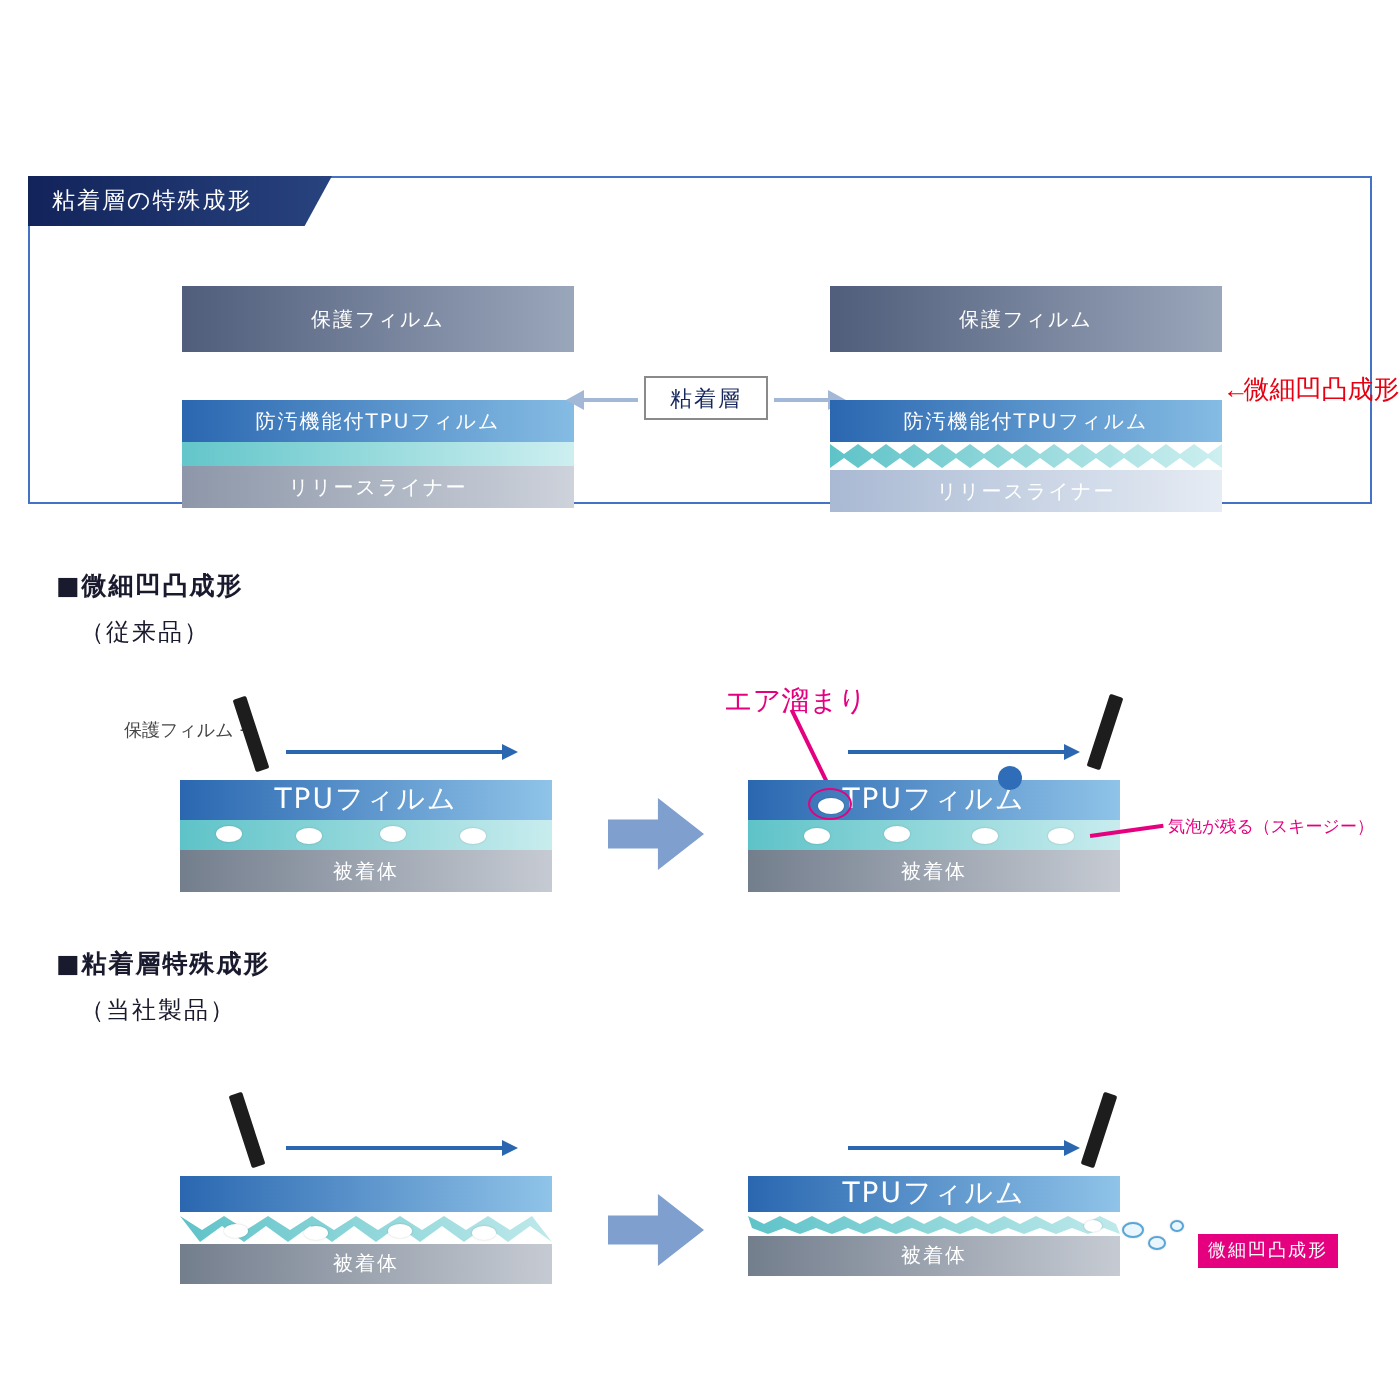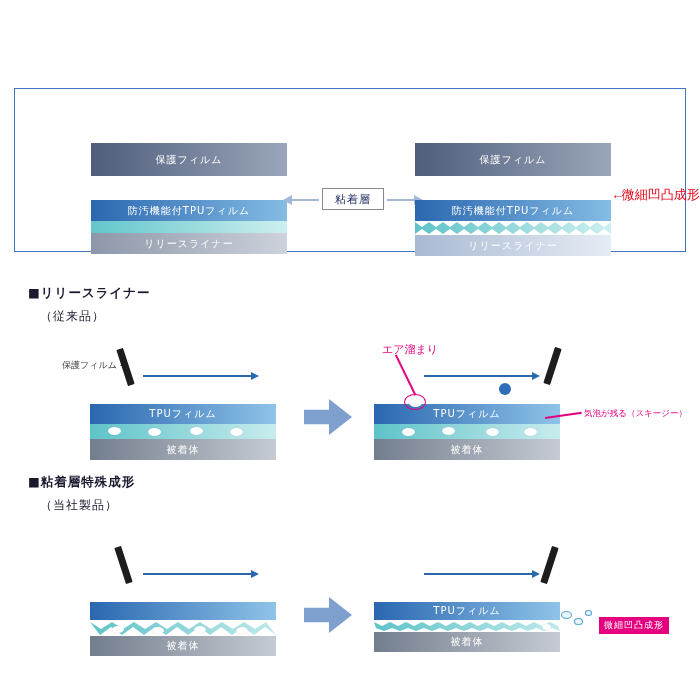--- a/index.html
+++ b/index.html
@@ -34,21 +34,21 @@
   .g-arrow.dir-left::before{content:"";position:absolute;left:-9px;top:-4px;border-right:9px solid #a3b8d6;border-top:5px solid transparent;border-bottom:5px solid transparent;}
   .g-arrow.dir-right::after{content:"";position:absolute;right:-9px;top:-4px;border-left:9px solid #a3b8d6;border-top:5px solid transparent;border-bottom:5px solid transparent;}
   .micro-note{position:absolute;color:#e60012;font-size:13px;letter-spacing:0;white-space:nowrap;font-family:Liberation Mono, monospace;}
 
   
   .sec-heading{position:absolute;font-size:12.5px;color:#1a1a2e;font-weight:700;letter-spacing:1px;}
   .sec-sub{position:absolute;font-size:12px;color:#1a1a2e;letter-spacing:1px;}
 
   
   .block{position:absolute;width:186px;}
-  .b-tpu{height:20px;background:linear-gradient(90deg,#2a67b0,#8fc3e8);color:#fff;font-size:10px;letter-spacing:1px;display:flex;align-items:center;justify-content:center;margin-top:14px;}
+  .b-tpu{height:20px;background:linear-gradient(90deg,#2a67b0,#8fc3e8);color:#fff;font-size:14px;letter-spacing:1px;display:flex;align-items:center;justify-content:center;}
   .b-tpu.thin{height:18px;}
   .b-adh{position:relative;height:15px;background:linear-gradient(90deg,#5ec3c8,#c8ecee);}
   .b-adh.wavy{background:transparent;}
   .b-base{height:21px;background:linear-gradient(90deg,#737e8d,#c6cbd3);color:#fff;font-size:10px;letter-spacing:1px;display:flex;align-items:center;justify-content:center;}
   .b-base.thin{height:20px;}
 
   .bubble{position:absolute;width:13px;height:8px;background:#fff;border-radius:50%;box-shadow:0 0 1px rgba(0,0,0,.2);}
   .bubble.out{background:#eaf6fd;border:1px solid #58a6d8;box-sizing:border-box;}
   .bump{position:absolute;width:12px;height:12px;border-radius:50%;background:#2f6db8;}
 
@@ -66,20 +66,23 @@
   .pocket-ellipse{position:absolute;border:1.5px solid #e4007f;border-radius:50%;box-sizing:border-box;}
   .escape-label{position:absolute;background:#e4007f;color:#fff;font-size:9px;padding:2px 5px;letter-spacing:1px;white-space:nowrap;}
 </style>
 </head>
 <body>
 
 <div class="page">
 
 
   <div class="struct-box">
+    <div class="banner">
+      <span>粘着層の特殊成形</span>
+    </div>
 
     <div class="stack" style="left:76px;top:54px;">
       <div class="layer protect">保護フィルム</div>
       <div class="layer tpu">防汚機能付TPUフィルム</div>
       <div class="layer adhesive"></div>
       <div class="layer liner">リリースライナー</div>
     </div>
 
     <div class="g-arrow dir-left" style="left:277px;top:110px;width:27px;"></div>
     <div class="adh-label" style="left:307px;top:99px;">粘着層</div>
@@ -96,41 +99,41 @@
         </linearGradient>
           </defs>
         <path fill="url(#zg1)" d="M0,1 L7,6 L14,1 L21,6 L28,1 L35,6 L42,1 L49,6 L56,1 L63,6 L70,1 L77,6 L84,1 L91,6 L98,1 L105,6 L112,1 L119,6 L126,1 L133,6 L140,1 L147,6 L154,1 L161,6 L168,1 L175,6 L182,1 L189,6 L196,1 L196,13 L189,8 L182,13 L175,8 L168,13 L161,8 L154,13 L147,8 L140,13 L133,8 L126,13 L119,8 L112,13 L105,8 L98,13 L91,8 L84,13 L77,8 L70,13 L63,8 L56,13 L49,8 L42,13 L35,8 L28,13 L21,8 L14,13 L7,8 L0,13 Z"></path>
       </svg>
       <div class="layer liner-light">リリースライナー</div>
     </div>
 
     <div class="micro-note" style="left:599px;top:97px;">←微細凹凸成形</div>
   </div>
 
-  <div class="sec-heading" style="left:28px;top:285px;">■リリースライナー</div>
+  <div class="sec-heading" style="left:28px;top:285px;">■微細凹凸成形</div>
   <div class="sec-sub" style="left:40px;top:308px;">（従来品）</div>
 
   <div class="squeegee-label" style="left:62px;top:359px;">保護フィルム →</div>
   <div class="squeegee" style="left:122px;top:348px;transform:rotate(-18deg);"></div>
   <div class="m-arrow" style="left:143px;top:375px;width:108px;"></div>
 
   <div class="block" style="left:90px;top:390px;">
     <div class="b-tpu">TPUフィルム</div>
     <div class="b-adh">
       <div class="bubble" style="left:18px;top:3px;"></div>
       <div class="bubble" style="left:58px;top:4px;"></div>
       <div class="bubble" style="left:100px;top:3px;"></div>
       <div class="bubble" style="left:140px;top:4px;"></div>
     </div>
     <div class="b-base">被着体</div>
   </div>
 
   <div class="big-arrow" style="left:304px;top:399px;"></div>
 
-  <div class="magenta-note" style="left:382px;top:342px;font-size:11px;">エア溜まり</div>
+  <div class="magenta-note" style="left:362px;top:342px;font-size:14px;">エア溜まり</div>
   <div class="leader" style="left:396px;top:354px;width:45px;transform:rotate(64deg);"></div>
 
   <div class="m-arrow" style="left:424px;top:375px;width:108px;"></div>
   <div class="squeegee" style="left:549px;top:347px;transform:rotate(18deg);"></div>
 
   <div class="block" style="left:374px;top:390px;">
     <div class="b-tpu">TPUフィルム</div>
     <div class="b-adh">
       <div class="bubble" style="left:28px;top:4px;"></div>
       <div class="bubble" style="left:68px;top:3px;"></div>

